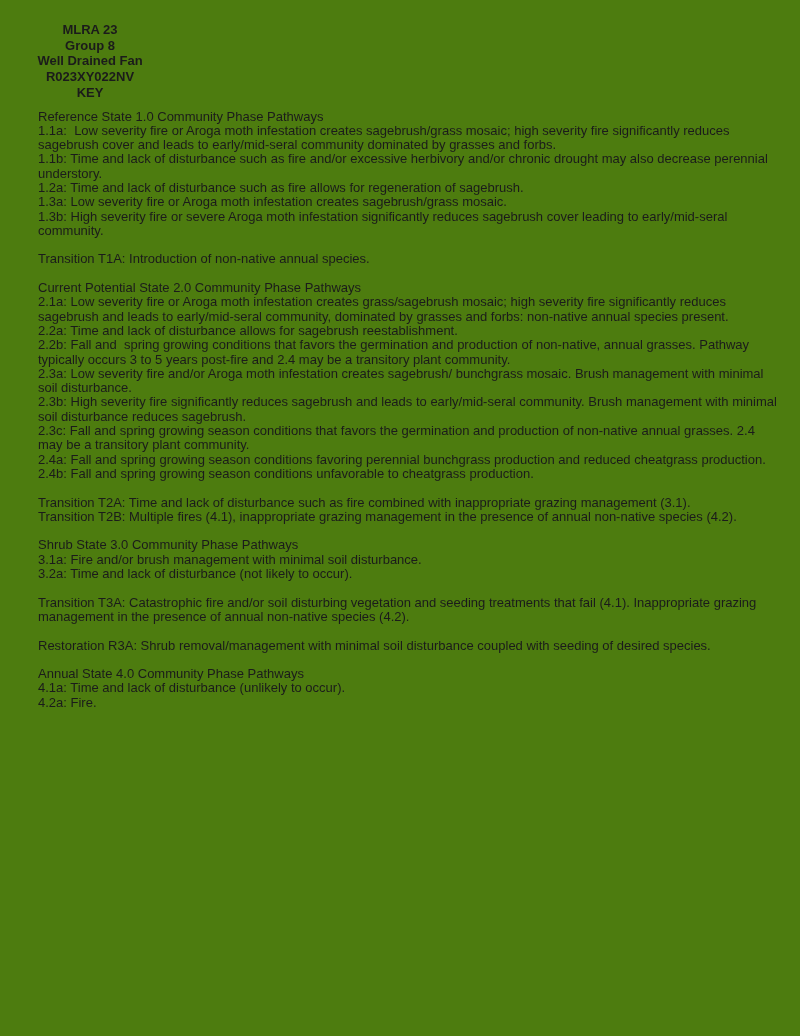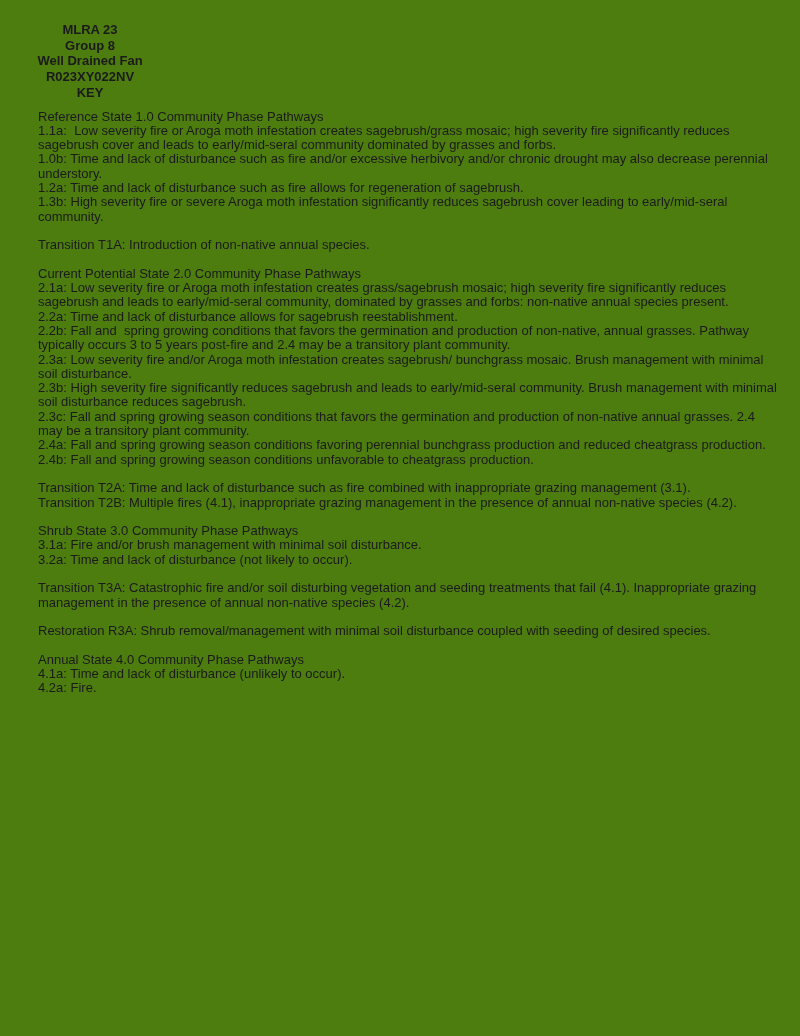--- a/index.html
+++ b/index.html
@@ -41,22 +41,23 @@
     <div class="line">Well Drained Fan</div>
     <div class="line">R023XY022NV</div>
     <div class="line">KEY</div>
   </div>
 
   <div class="doc-body">
 
     <div class="group">
       <div class="line">Reference State 1.0 Community Phase Pathways</div>
       <div class="line">1.1a:  Low severity fire or Aroga moth infestation creates sagebrush/grass mosaic; high severity fire significantly reduces sagebrush cover and leads to early/mid-seral community dominated by grasses and forbs.</div>
-      <div class="line">1.0b: Time and lack of disturbance such as fire and/or excessive herbivory and/or chronic drought may also decrease perennial understory.</div>
+      <div class="line">1.1b: Time and lack of disturbance such as fire and/or excessive herbivory and/or chronic drought may also decrease perennial understory.</div>
       <div class="line">1.2a: Time and lack of disturbance such as fire allows for regeneration of sagebrush.</div>
+      <div class="line">1.3a: Low severity fire or Aroga moth infestation creates sagebrush/grass mosaic.</div>
       <div class="line">1.3b: High severity fire or severe Aroga moth infestation significantly reduces sagebrush cover leading to early/mid-seral community.</div>
     </div>
 
     <div class="group">
       <div class="line">Transition T1A: Introduction of non-native annual species.</div>
     </div>
 
     <div class="group">
       <div class="line">Current Potential State 2.0 Community Phase Pathways</div>
       <div class="line">2.1a: Low severity fire or Aroga moth infestation creates grass/sagebrush mosaic; high severity fire significantly reduces sagebrush and leads to early/mid-seral community, dominated by grasses and forbs: non-native annual species present.</div>

